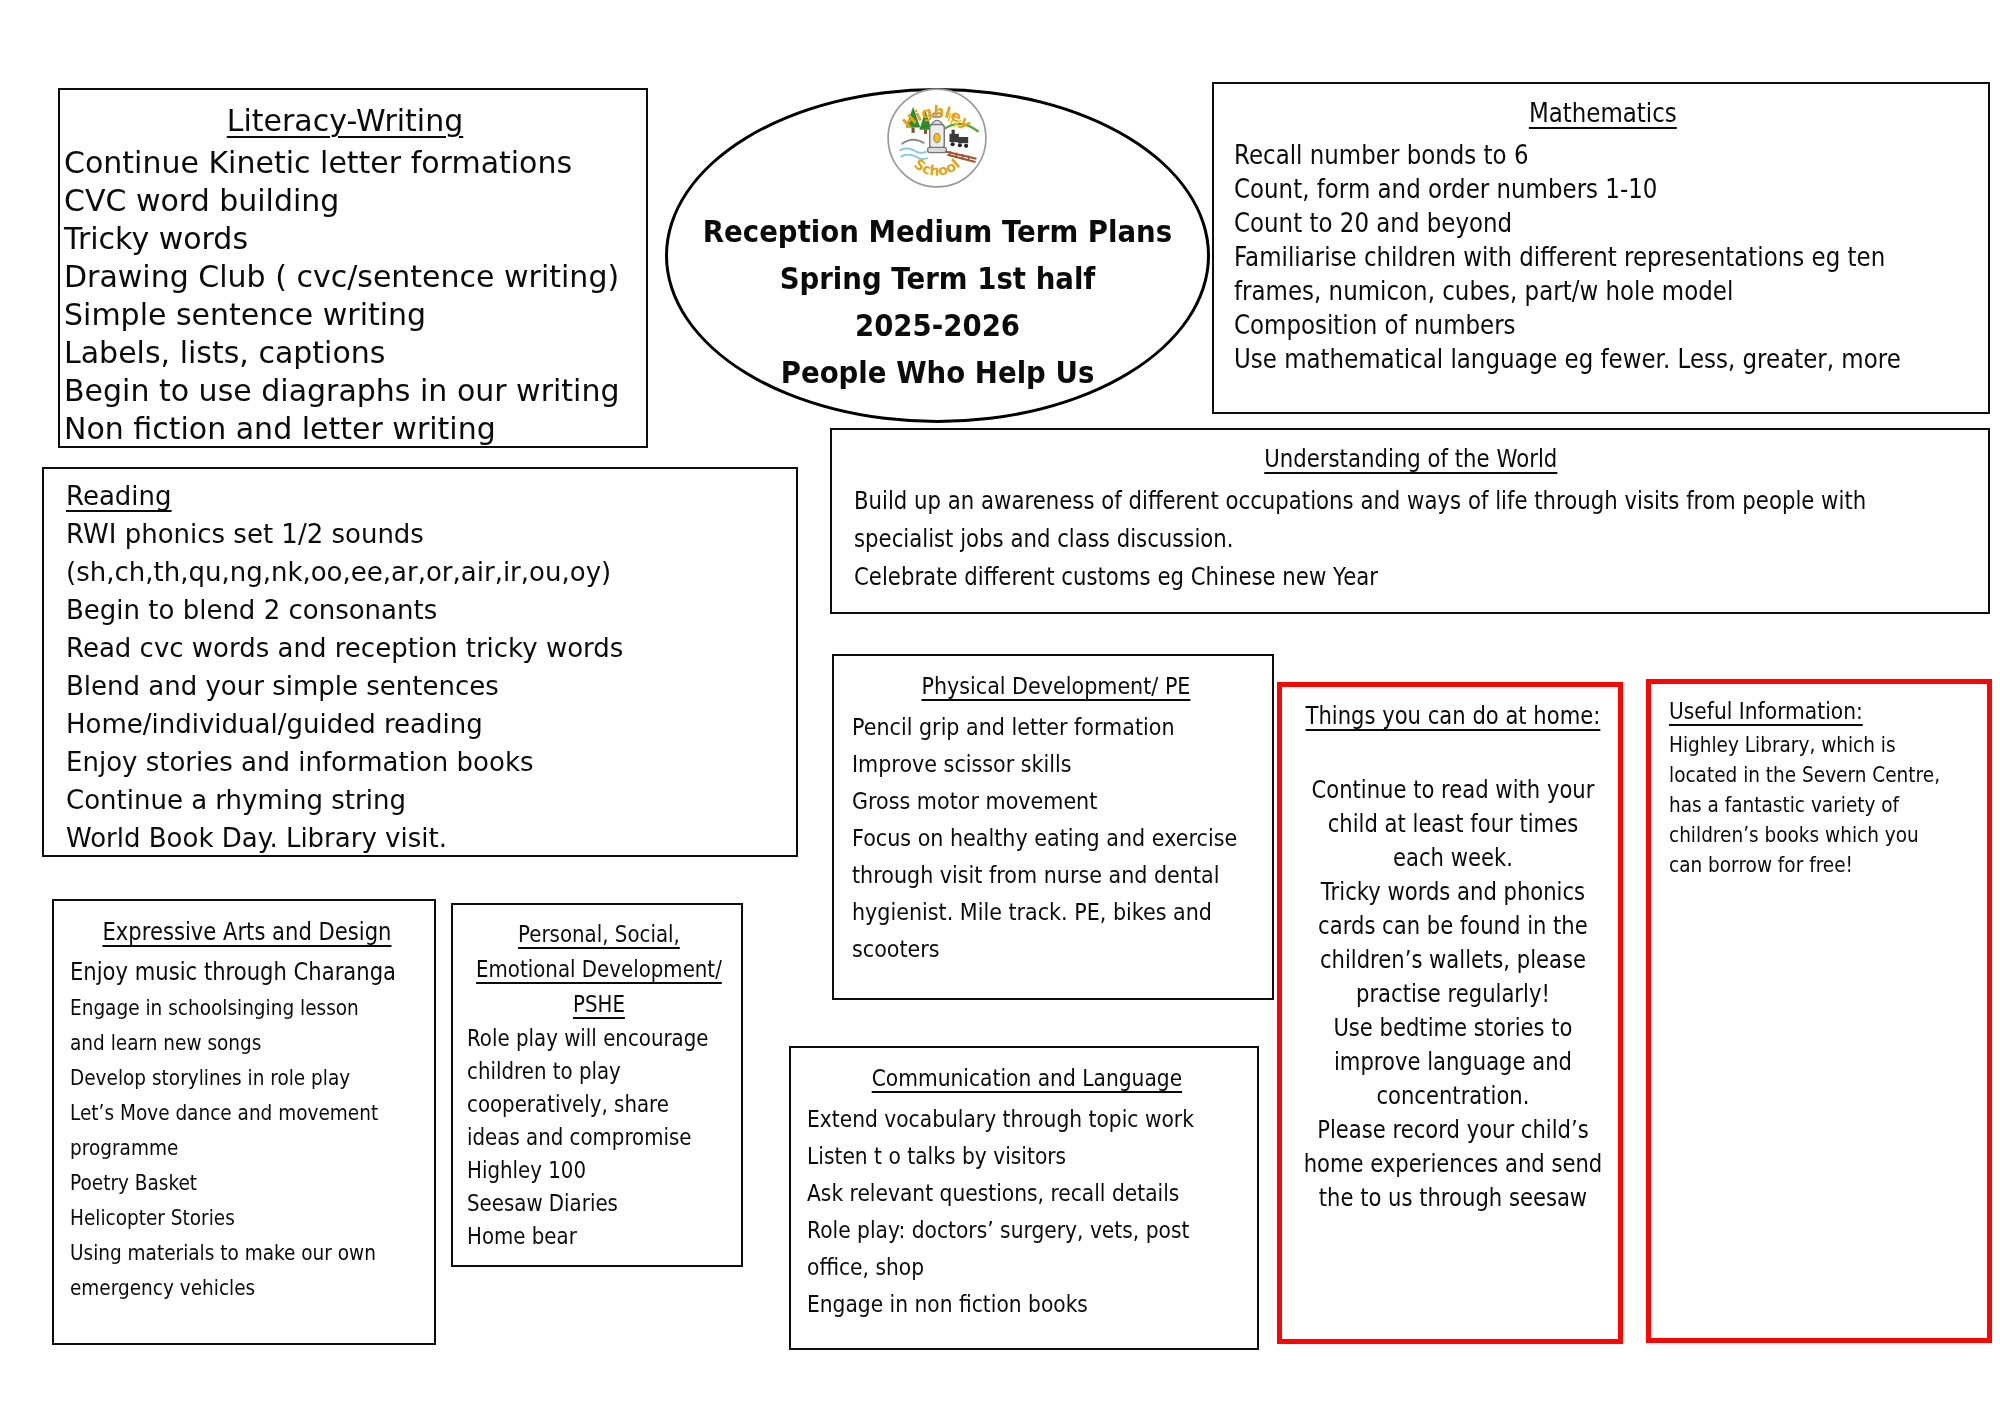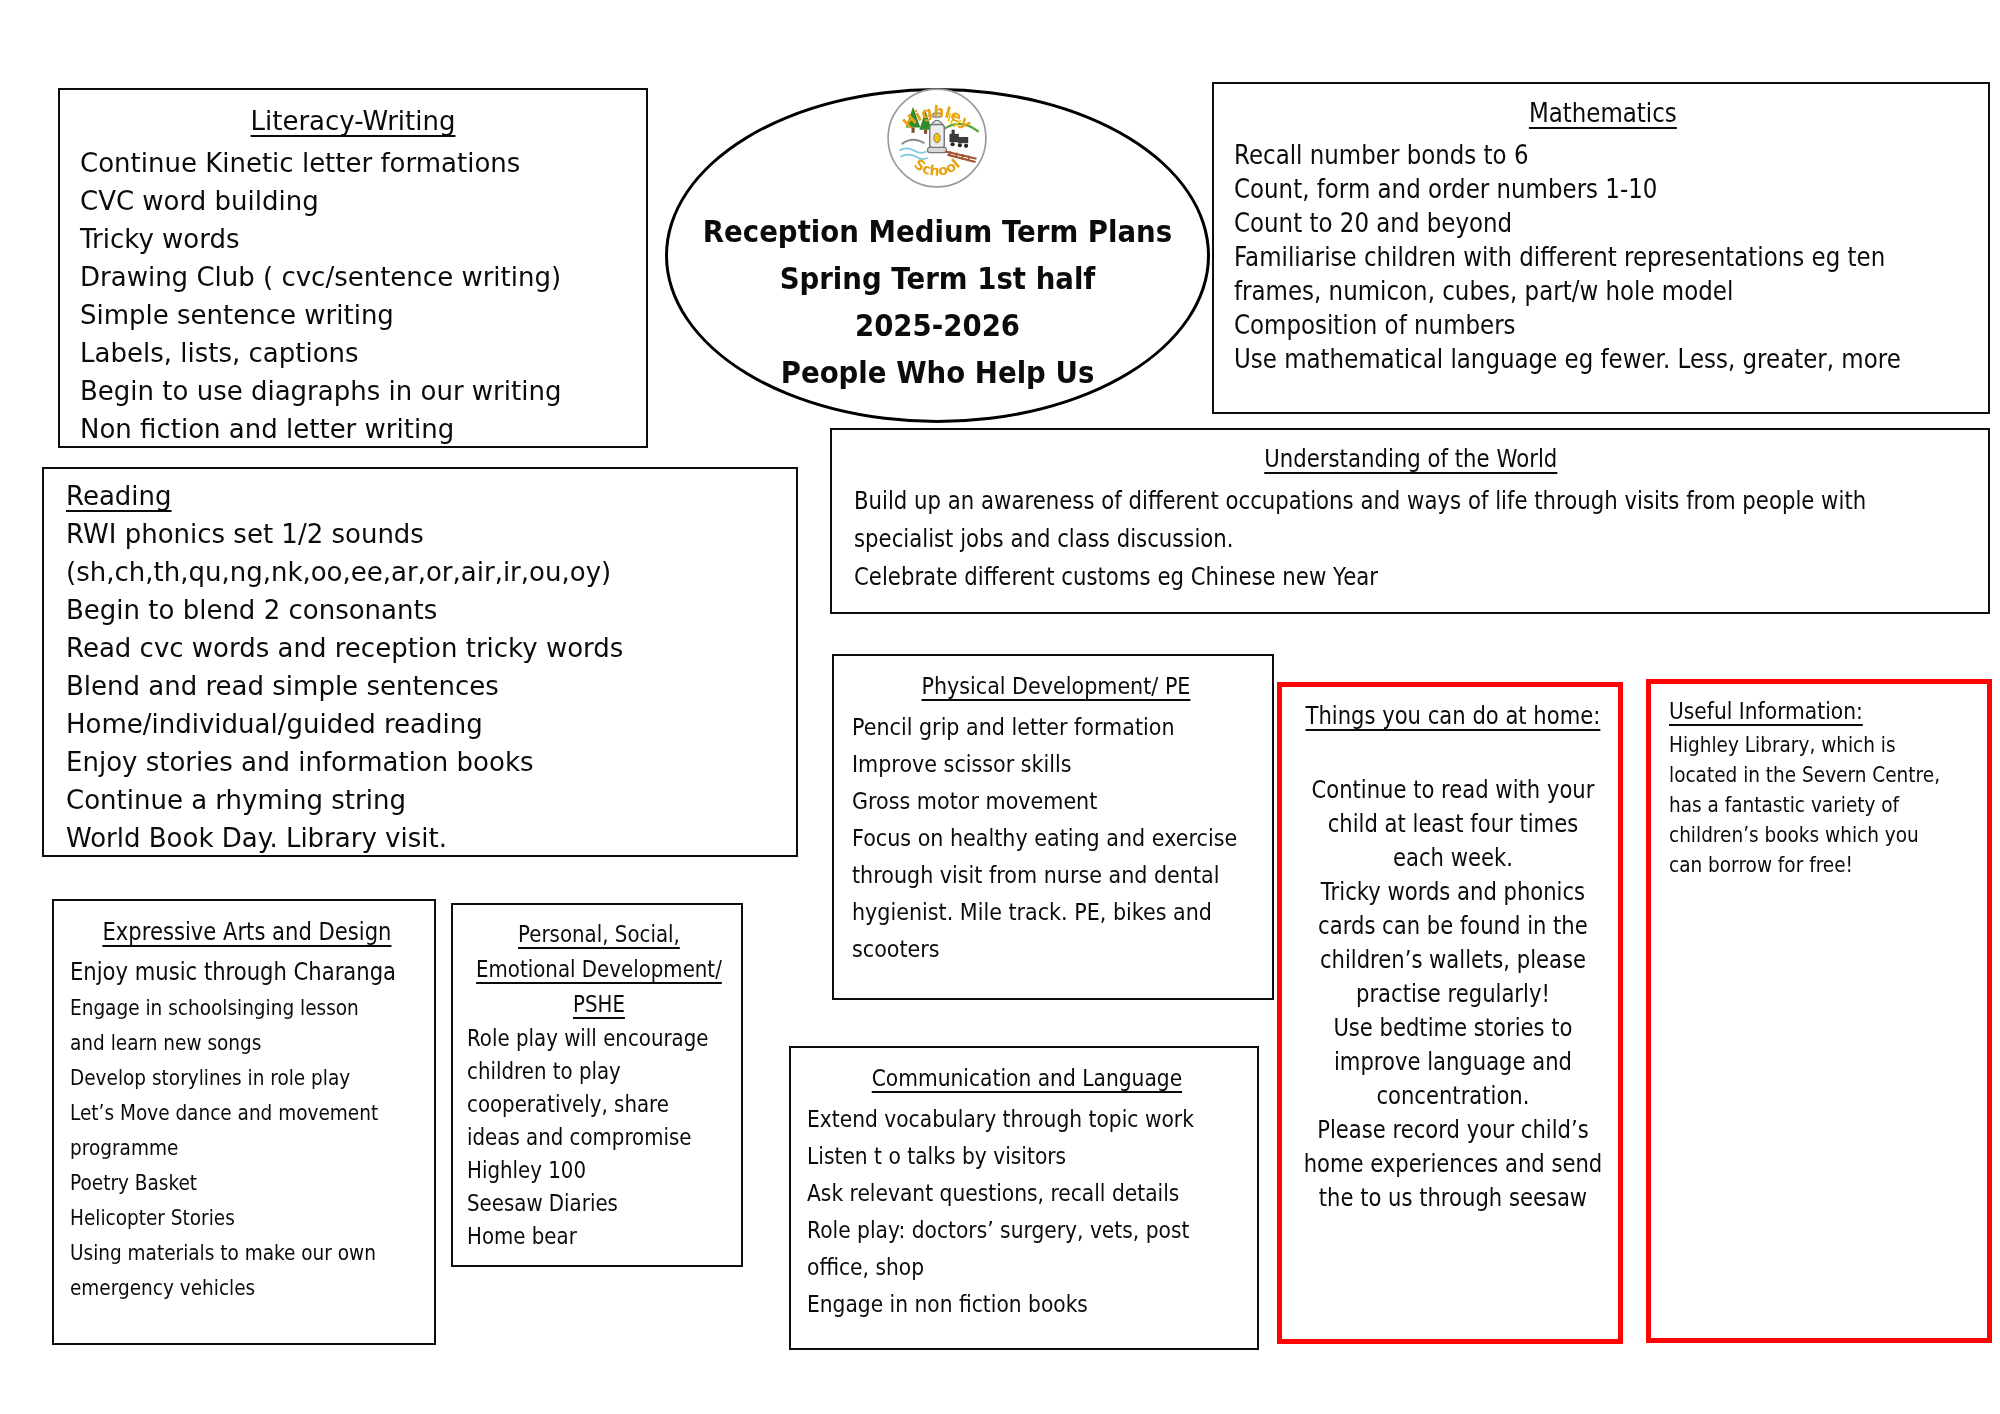--- a/index.html
+++ b/index.html
@@ -41,21 +41,21 @@
   }
   .oval-title{font-weight:bold;text-align:center;}
   .logo{position:absolute;}
 </style>
 <style>.sm{font-size:21px;line-height:35px;}</style></head>
 <body>
 
 <div class="page">
 
   <div class="box" style="left:58px;top:88px;width:590px;height:360px;">
-    <div class="pad" style="padding:12px 20px 0 20px;font-size:26px;line-height:38px;">
+    <div class="pad" style="padding:12px 20px 0 4px;font-size:30px;line-height:38px;">
       <div class="h" style="margin-bottom:4px;">
         <span class="u">Literacy-Writing</span>
       </div>
       <div>
           <div class="line">Continue Kinetic letter formations</div>
           <div class="line">CVC word building</div>
           <div class="line">Tricky words</div>
           <div class="line">Drawing Club ( cvc/sentence writing)</div>
           <div class="line">Simple sentence writing</div>
           <div class="line">Labels, lists, captions</div>
@@ -177,21 +177,21 @@
   <div class="box" style="left:42px;top:467px;width:756px;height:390px;">
     <div class="pad" style="padding:8px 20px 0 22px;font-size:26px;line-height:38px;">
       <div>
         <span class="u">Reading</span>
       </div>
       <div>
           <div class="line">RWI phonics set 1/2 sounds</div>
           <div class="line">(sh,ch,th,qu,ng,nk,oo,ee,ar,or,air,ir,ou,oy)</div>
           <div class="line">Begin to blend 2 consonants</div>
           <div class="line">Read cvc words and reception tricky words</div>
-          <div class="line">Blend and read simple sentences</div>
+          <div class="line">Blend and your simple sentences</div>
           <div class="line">Home/individual/guided reading</div>
           <div class="line">Enjoy stories and information books</div>
           <div class="line">Continue a rhyming string</div>
           <div class="line">World Book Day. Library visit.</div>
         </div>
     </div>
   </div>
 
   <div class="box" style="left:832px;top:654px;width:442px;height:346px;">
     <div class="pad" style="padding:12px 12px 0 18px;">

